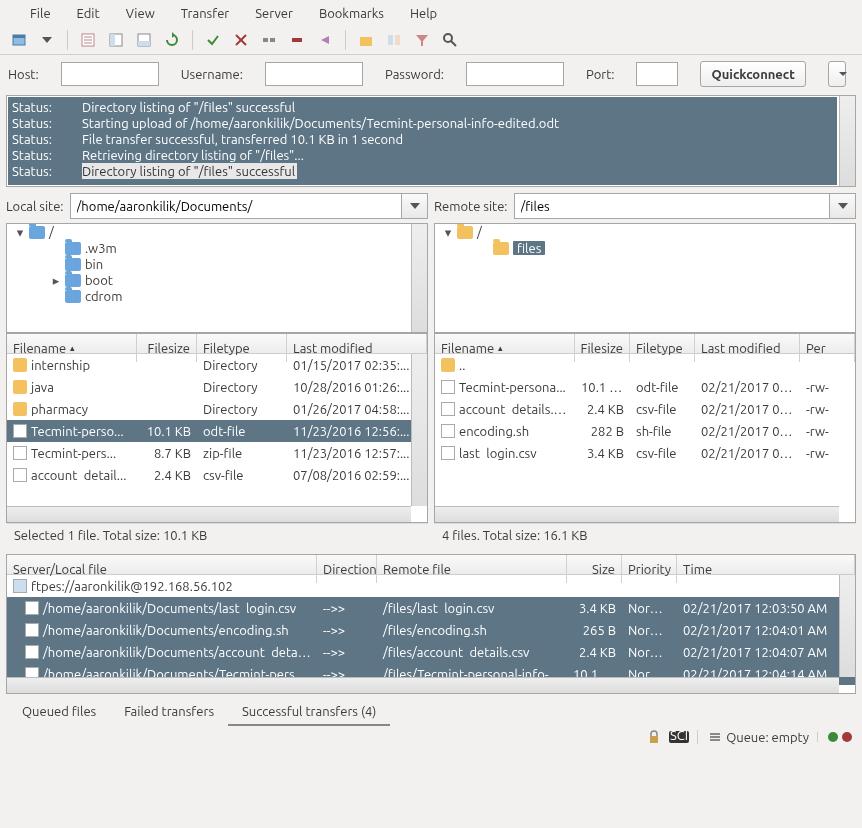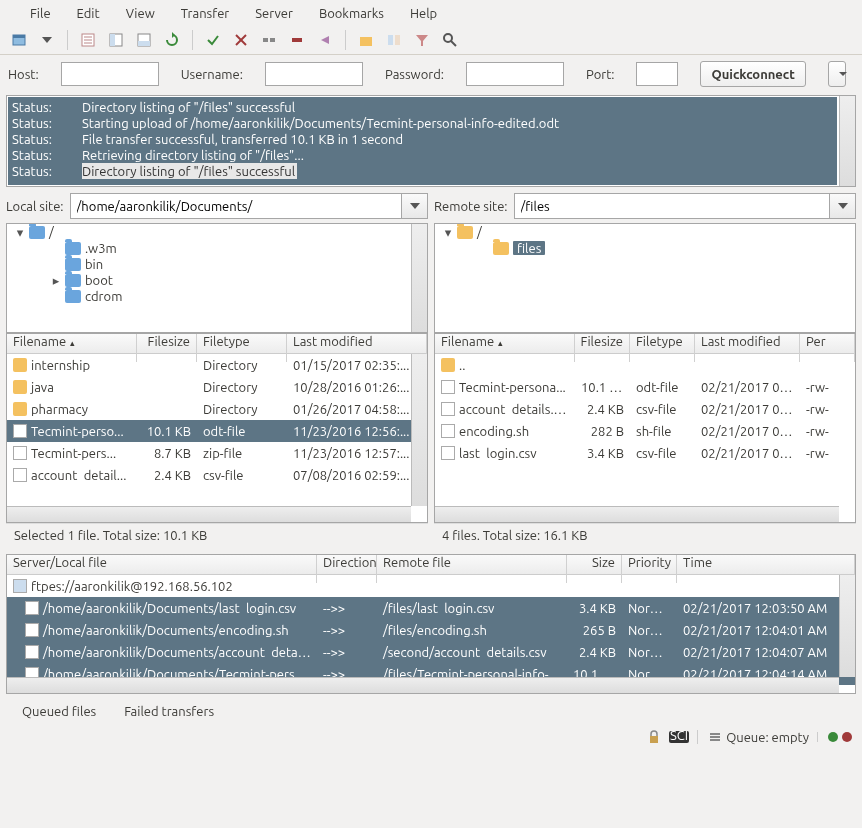--- a/index.html
+++ b/index.html
@@ -36,21 +36,21 @@
   .folder::before { content:""; position:absolute; top:-3px; left:0; width:7px; height:3px; background:#f4c160; border-radius:2px 2px 0 0;}
   .folder.blue { background:#6aa5dd; }
   .folder.blue::before { background:#6aa5dd; }
   .selnode { background:#5d7585; color:#fff; padding:0 4px; border-radius:1px;}
   .list { border:1px solid #a6a6a6; background:#fff; position:relative;}
   .list.local { height:190px;}
   .list.remote { height:190px;}
   .list .scrollv { position:absolute; right:0; top:20px; bottom:16px; width:16px; background:linear-gradient(#eee,#ddd); border-left:1px solid #bbb;}
   .list .scrollh { position:absolute; left:0; right:16px; bottom:0; height:16px; background:linear-gradient(#eee,#ddd); border-top:1px solid #bbb;}
   .thead { display:flex; height:20px; background:linear-gradient(#fafafa,#ececec); border-bottom:1px solid #ccc; }
-  .th { padding:14px 6px; border-right:1px solid #d0d0d0; overflow:hidden; white-space:nowrap; text-overflow:ellipsis; display:flex; align-items:flex-end;}
+  .th { padding:14px 6px; border-right:1px solid #d0d0d0; overflow:hidden; white-space:nowrap; text-overflow:ellipsis; display:flex; align-items:center;}
   .th .sort { margin-left:4px; font-size:9px;}
   .trow { display:flex; height:22px; align-items:center;}
   .trow.sel { background:#5d7585; color:#fff;}
   .td { padding:0 6px; overflow:hidden; white-space:nowrap; text-overflow:ellipsis;}
   .td.r { text-align:right;}
   .fileic { width:14px; height:14px; display:inline-block; background:#fff; border:1px solid #aaa; margin-right:4px; vertical-align:-2px;}
   .fileic.folder { background:#f4c160; border:none;}
   .status { padding:4px 8px; border-top:1px solid #ddd;}
   .queue { margin:4px 6px; border:1px solid #a6a6a6; background:#fff; height:140px; position:relative;}
   .queue .scrollv { position:absolute; right:0; top:20px; bottom:16px; width:16px; background:linear-gradient(#eee,#ddd); border-left:1px solid #bbb;}
@@ -412,41 +412,42 @@
     <div class="td" style="width:310px;padding-left:18px"><span class="fileic"></span>/home/aaronkilik/Documents/encoding.sh</div>
     <div class="td" style="width:60px">--&gt;&gt;</div>
     <div class="td" style="width:190px">/files/encoding.sh</div>
     <div class="td r" style="width:55px">265 B</div>
     <div class="td" style="width:55px">Normal</div>
     <div class="td" style="flex:1">02/21/2017 12:04:01 AM</div>
       </div>
       <div class="trow sel">
     <div class="td" style="width:310px;padding-left:18px"><span class="fileic"></span>/home/aaronkilik/Documents/account_detail...</div>
     <div class="td" style="width:60px">--&gt;&gt;</div>
-    <div class="td" style="width:190px">/second/account_details.csv</div>
+    <div class="td" style="width:190px">/files/account_details.csv</div>
     <div class="td r" style="width:55px">2.4 KB</div>
     <div class="td" style="width:55px">Normal</div>
     <div class="td" style="flex:1">02/21/2017 12:04:07 AM</div>
       </div>
       <div class="trow sel">
     <div class="td" style="width:310px;padding-left:18px"><span class="fileic"></span>/home/aaronkilik/Documents/Tecmint-perso...</div>
     <div class="td" style="width:60px">--&gt;&gt;</div>
     <div class="td" style="width:190px">/files/Tecmint-personal-info-...</div>
     <div class="td r" style="width:55px">10.1 KB</div>
     <div class="td" style="width:55px">Normal</div>
     <div class="td" style="flex:1">02/21/2017 12:04:14 AM</div>
       </div>
     </div>
   <div class="scrollv"></div>
   <div class="scrollh"></div>
 </div>
 
 <div class="tabs">
   <div class="tab">Queued files</div>
   <div class="tab">Failed transfers</div>
+  <div class="tab active">Successful transfers (4)</div>
 </div>
 
 <div class="footer">
   <span>
       <svg width="14" height="14">
         <rect x="3" y="6" width="8" height="7" fill="#c9a050"></rect>
         <path d="M4 6 V4 a3 3 0 0 1 6 0 V6" fill="none" stroke="#888" stroke-width="1.5"></path>
       </svg>
     </span>
   <span>

